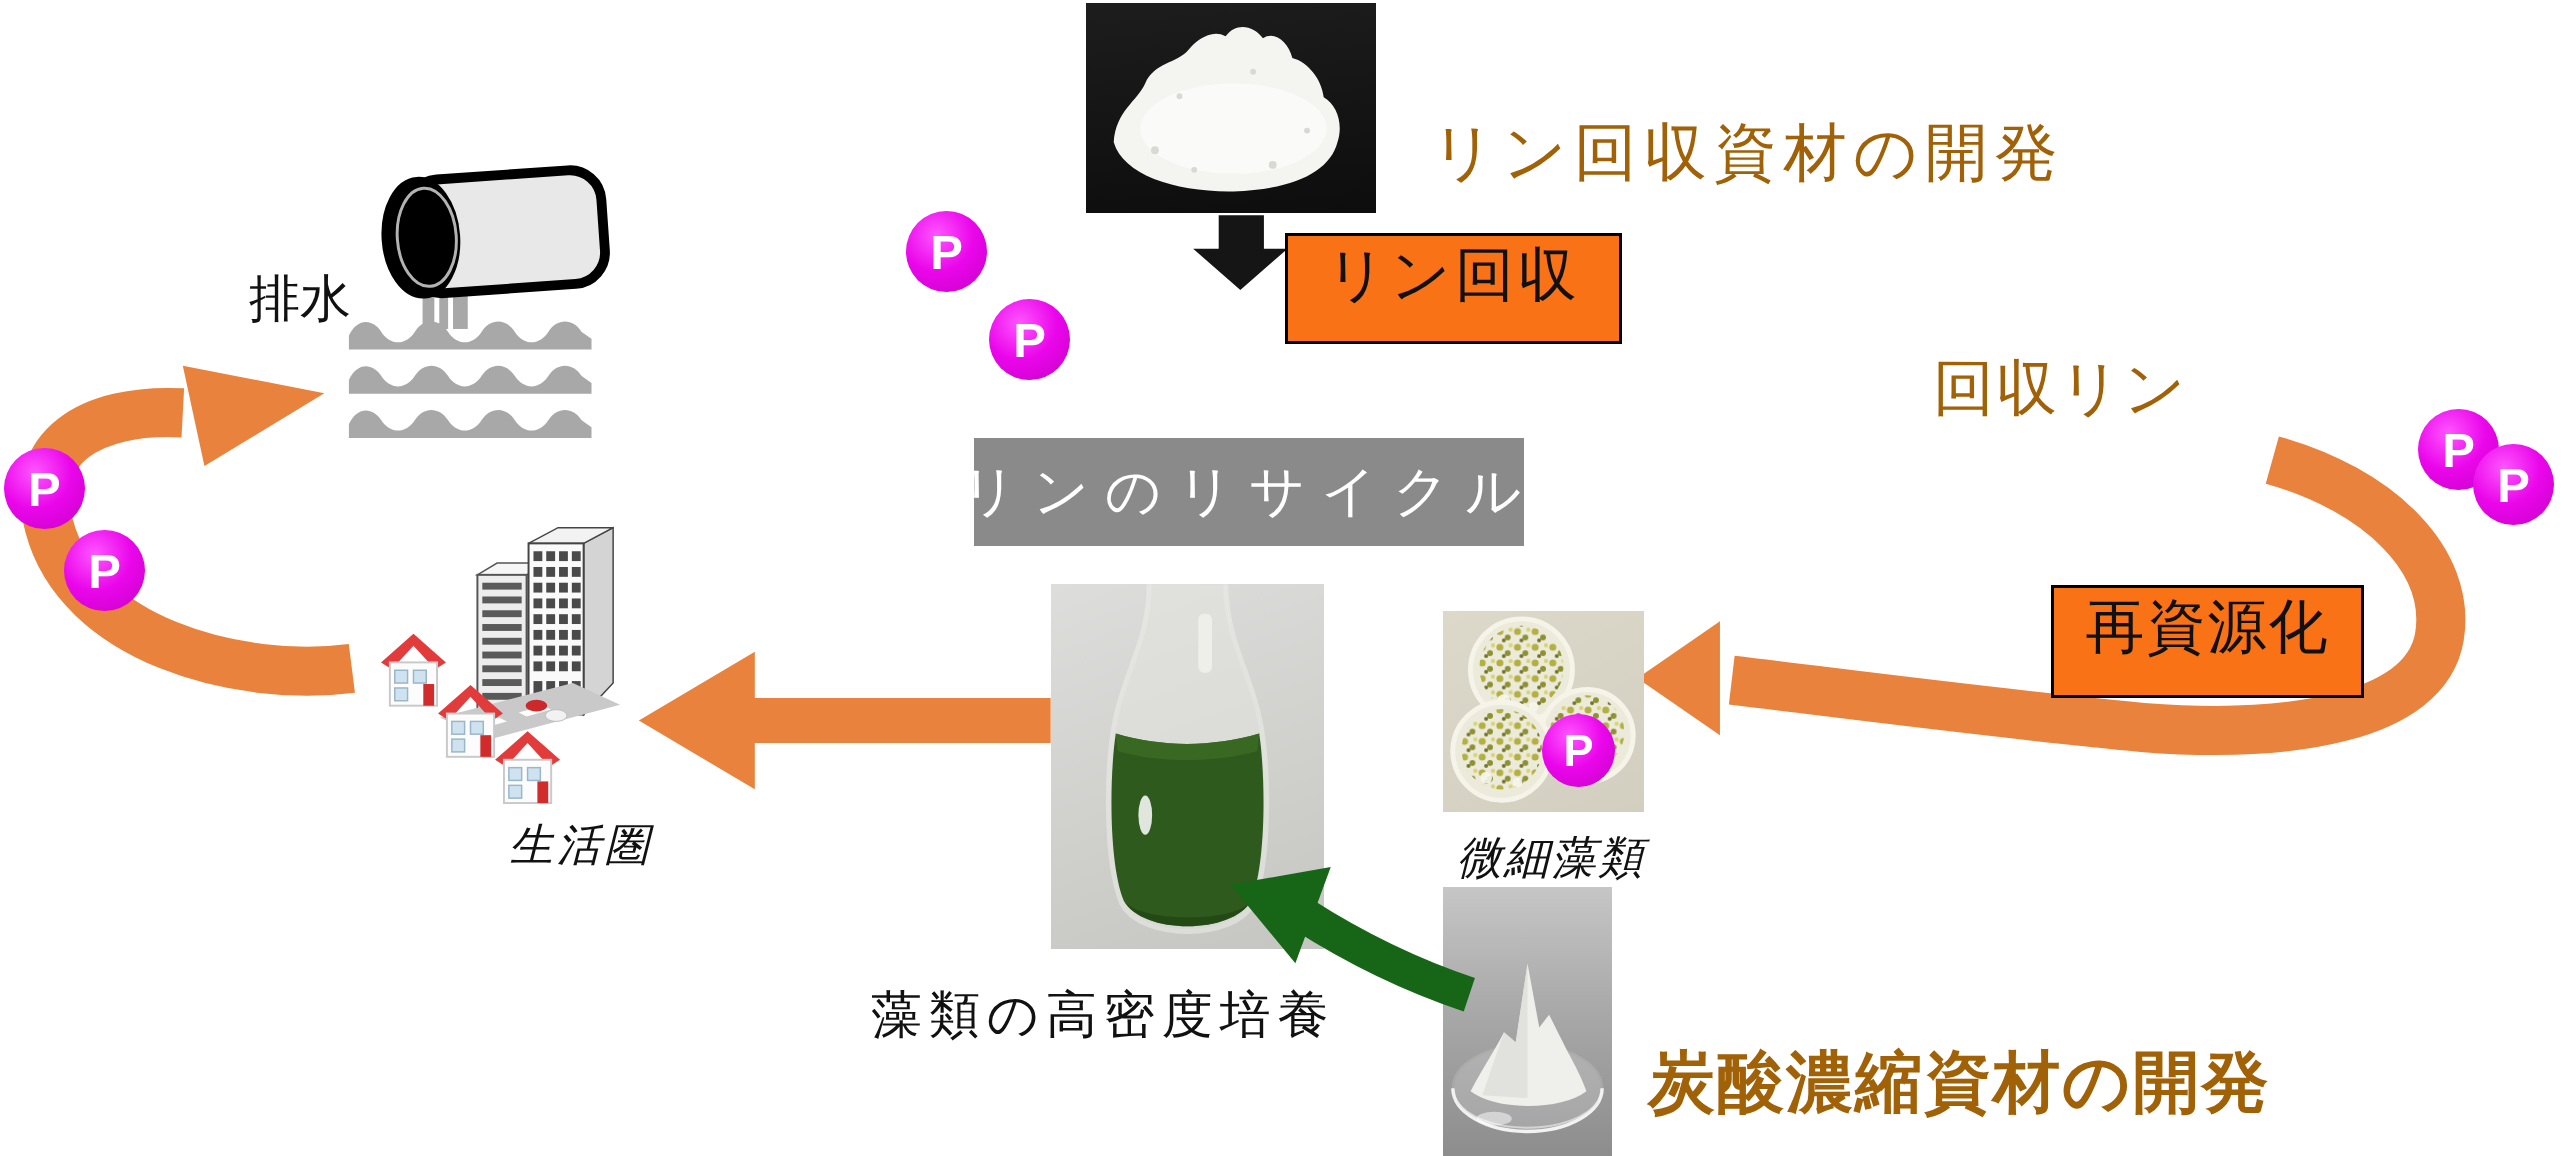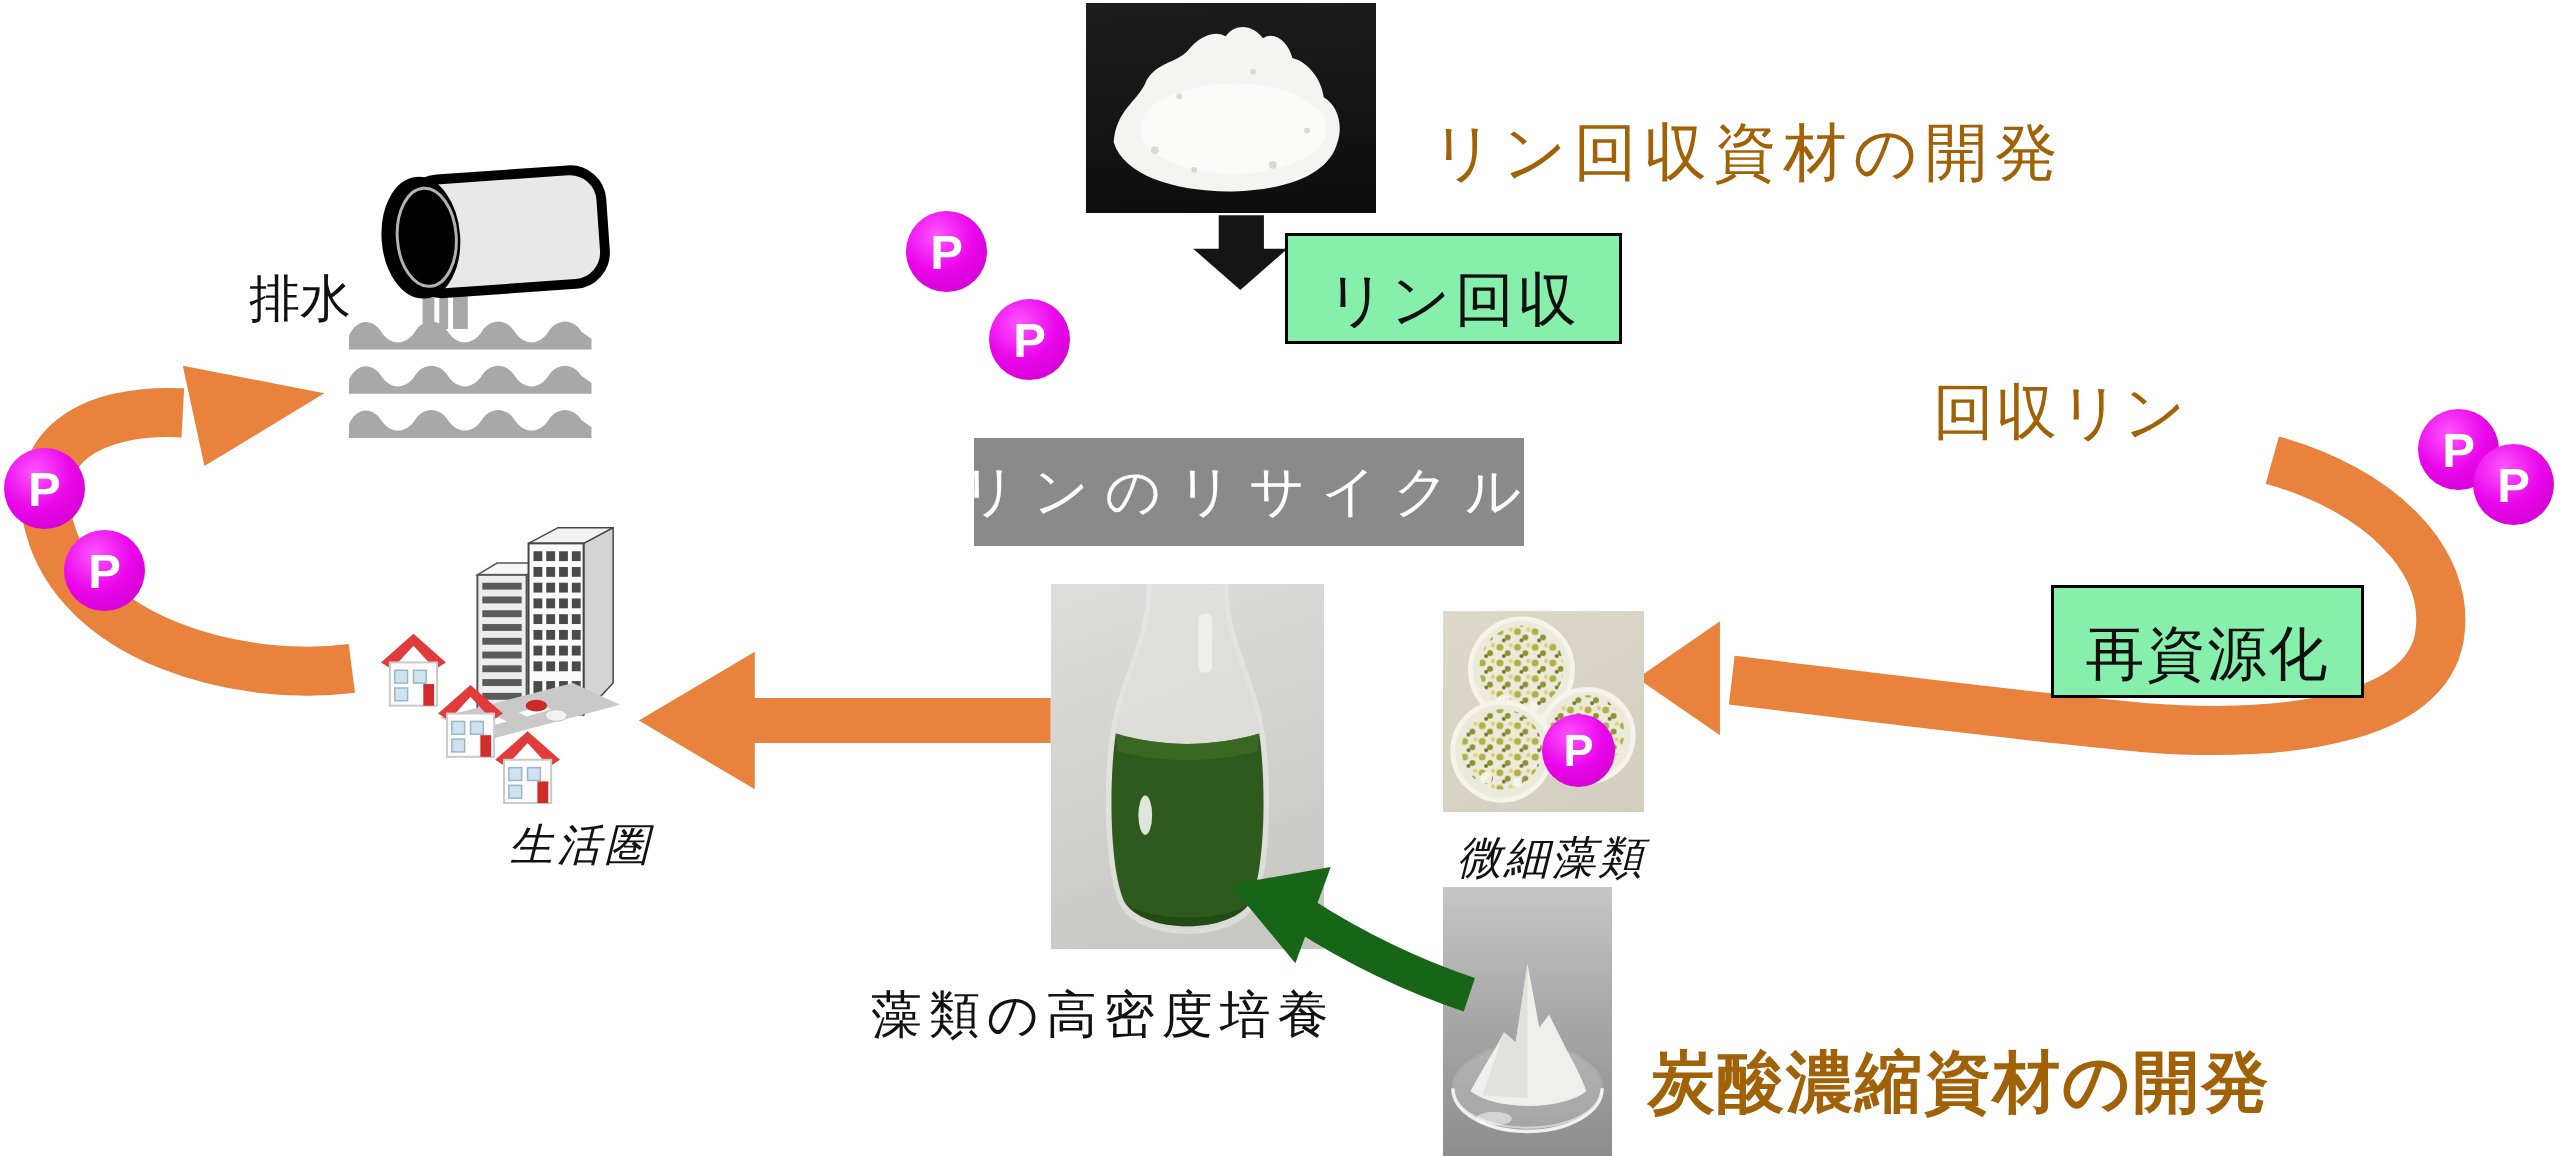--- a/index.html
+++ b/index.html
@@ -6,22 +6,22 @@
   .canvas{
     position:relative;width:2576px;height:1157px;background:#ffffff;overflow:hidden;
     font-family:"Liberation Serif","DejaVu Serif",serif;
   }
   .abs{position:absolute;}
   svg{display:block;}
   
   .jp-label{color:#111;white-space:nowrap;}
   .red-caption{color:#a16207;white-space:nowrap;margin-left:28px;}
   .outline-box{
-    background:#86efac;border:3.9px solid #000;box-sizing:border-box;
-    display:flex;align-items:flex-end;justify-content:center;
+    background:#f97316;border:3.9px solid #000;box-sizing:border-box;
+    display:flex;align-items:flex-start;justify-content:center;
     color:#111;white-space:nowrap;
   }
   .title-banner{
     background:#8a8a8a;color:#ffffff;display:flex;align-items:center;justify-content:center;
     font-size:55px;letter-spacing:15.7px;white-space:nowrap;
   }
   
   .p-badge{
     width:81px;height:81px;border-radius:50%;
     background:radial-gradient(circle at 38% 30%, #ff55ff 0%, #ea06ea 48%, #c800c8 100%);
@@ -254,21 +254,21 @@
   <div class="abs title-banner" style="left:974px;top:438px;width:550px;height:108px;">
     <span>リンのリサイクル</span>
   </div>
 
   <div class="abs jp-label" style="left:249px;top:265px;font-size:51px;">排水</div>
 
   <div class="abs jp-label" style="left:509px;top:816px;font-size:44px;letter-spacing:3.9px;font-style:italic;">生活圏</div>
 
   <div class="abs red-caption" style="left:1403px;top:110px;font-size:63px;letter-spacing:6.9px;">リン回収資材の開発</div>
 
-  <div class="abs red-caption" style="left:1905px;top:372px;font-size:61px;letter-spacing:2px;">回収リン</div>
+  <div class="abs red-caption" style="left:1905px;top:348px;font-size:61px;letter-spacing:2px;">回収リン</div>
 
   <div class="abs jp-label" style="left:1457px;top:828px;font-size:45px;letter-spacing:2px;font-style:italic;">微細藻類</div>
 
   <div class="abs jp-label" style="left:871px;top:981px;font-size:51px;letter-spacing:6.9px;">藻類の高密度培養</div>
 
   <div class="abs red-caption" style="left:1620px;top:1037px;font-size:67px;font-weight:bold;letter-spacing:2px;">炭酸濃縮資材の開発</div>
 
   <svg class="abs" style="left:0;top:0;" width="2576" height="1157" viewBox="0 0 2621 1177">
     <path d="M 1495 1012 C 1435 992, 1375 962, 1325 930" fill="none" stroke="#176617" stroke-width="36"></path>
     <polygon points="1252,900 1354,882 1318,980" fill="#176617"></polygon>

